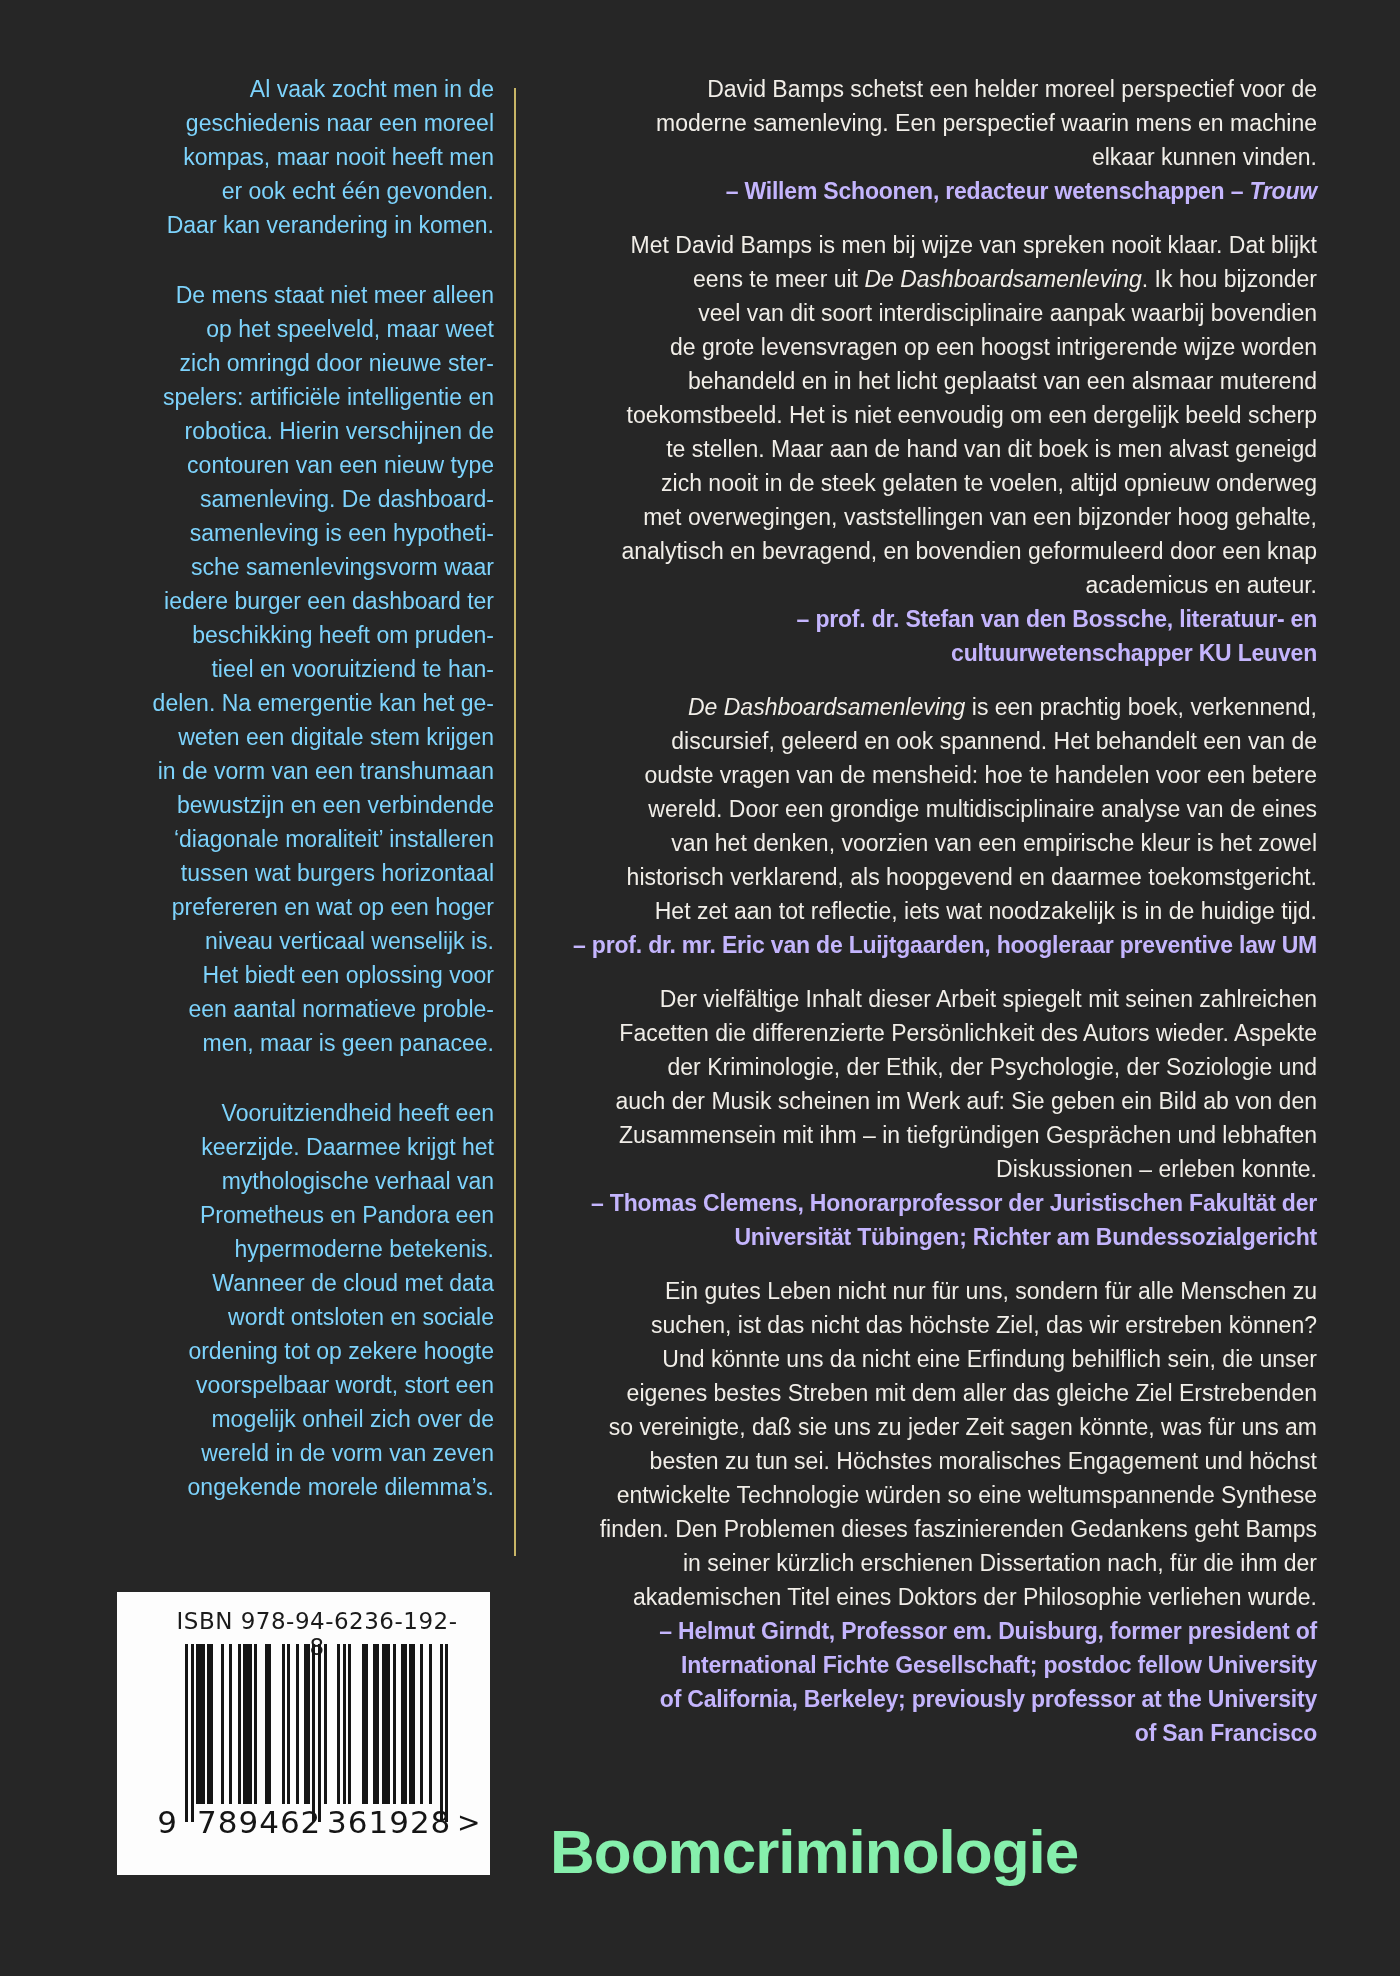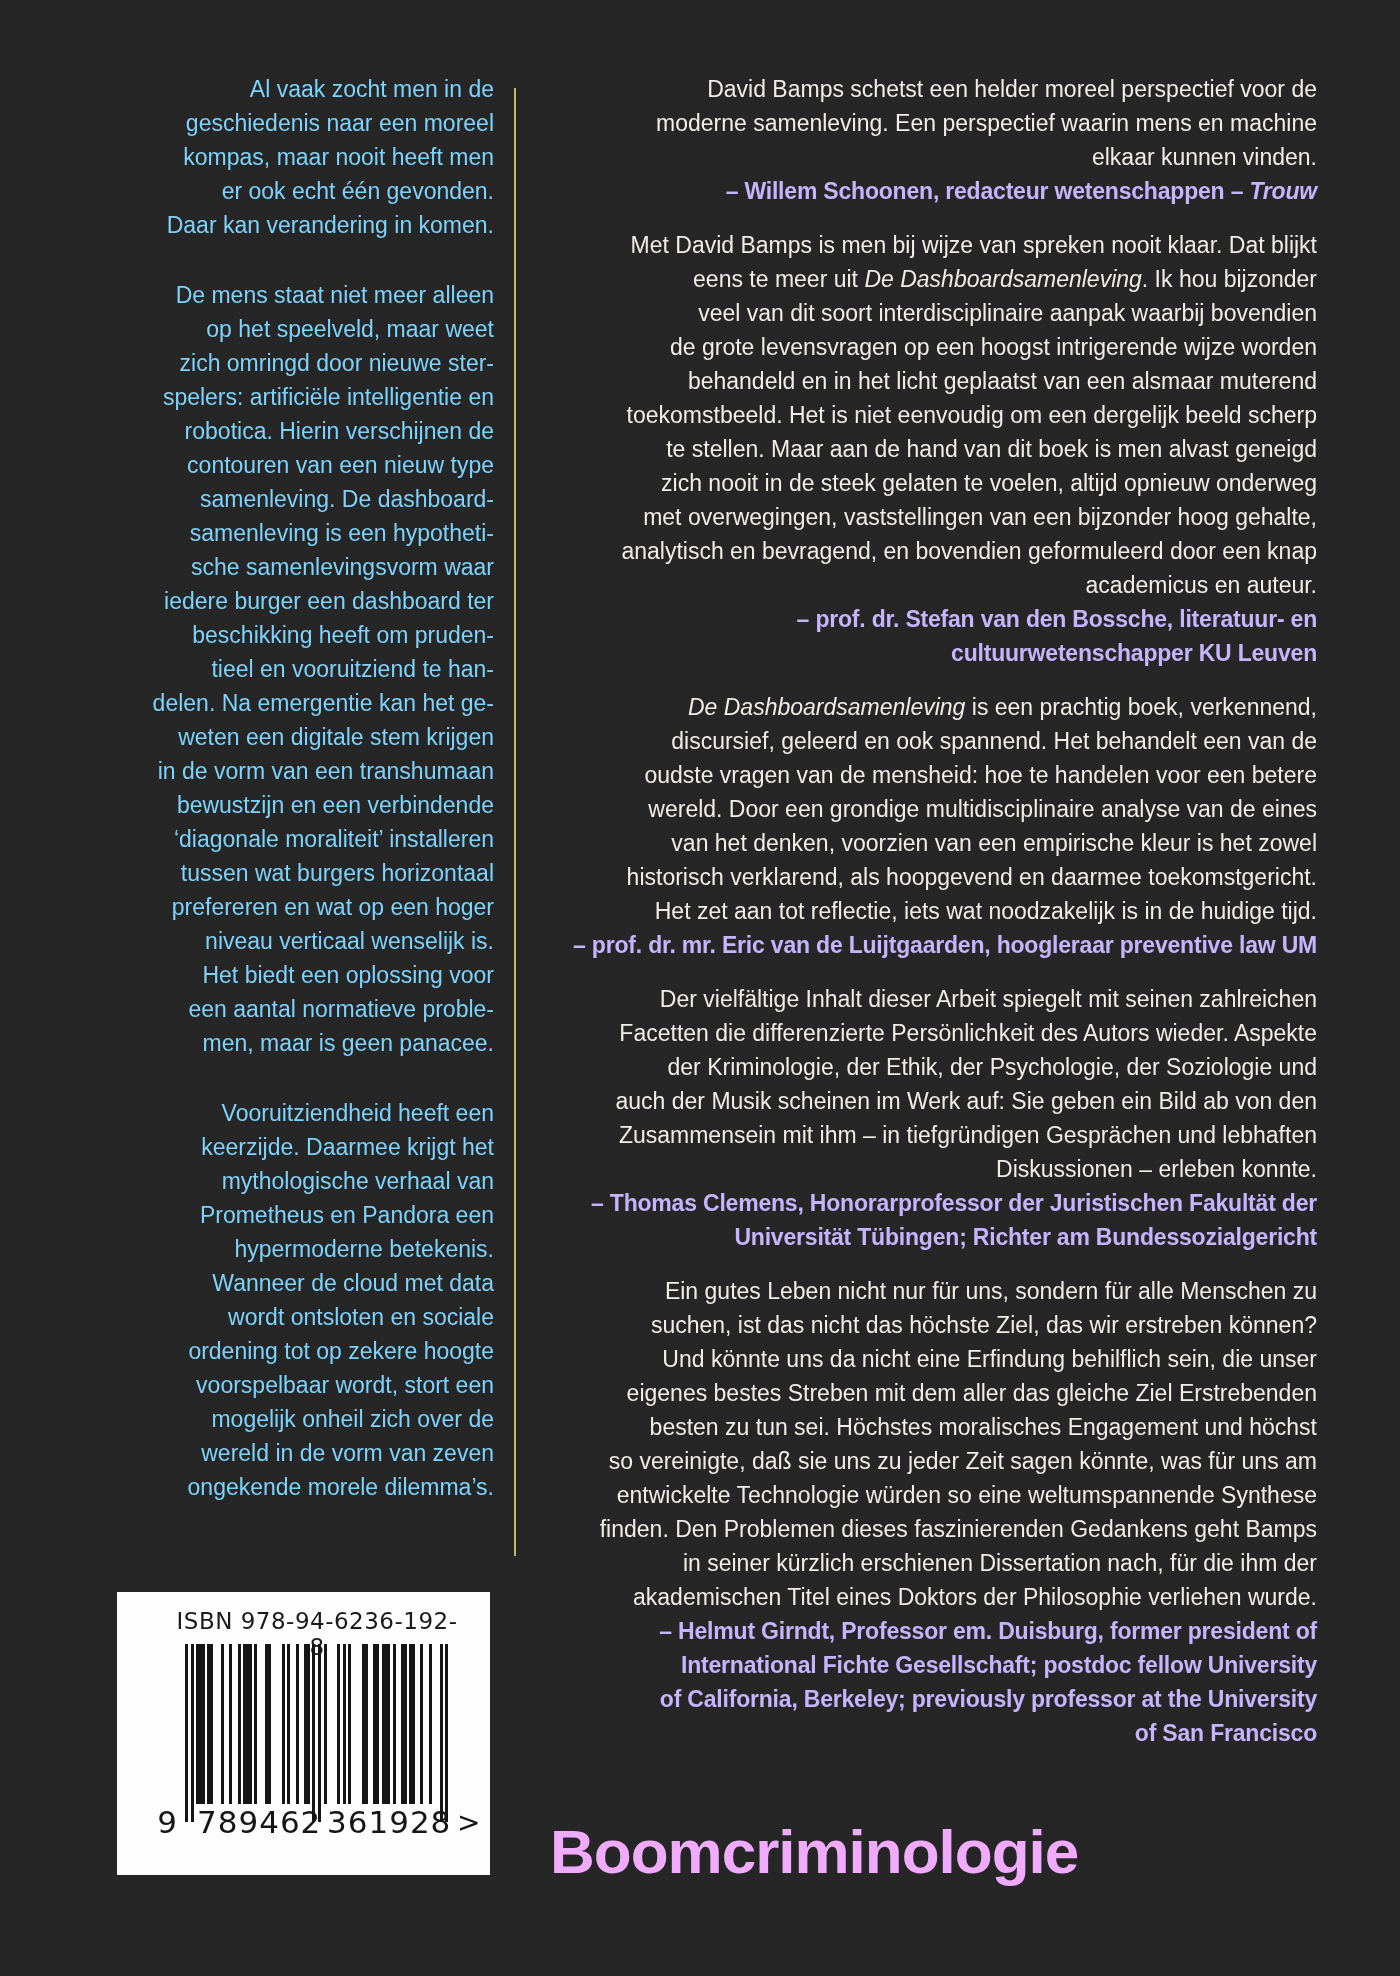--- a/index.html
+++ b/index.html
@@ -51,21 +51,21 @@
     font-family:"DejaVu Sans", sans-serif;font-size:31px;color:#151515;
   }
   .bd-lead{position:absolute;left:26px;width:34px;text-align:right;}
   .bd-g1{position:absolute;left:80px;width:112px;text-align:right;letter-spacing:1px;}
   .bd-g2{position:absolute;left:210px;width:110px;text-align:center;letter-spacing:1px;}
   .bd-arrow{position:absolute;left:340px;font-size:28px;top:2px;}
   
   .logo{
     position:absolute;left:550px;top:1816px;
     font-size:62px;font-weight:bold;letter-spacing:-1px;
-    color:#f0abfc;white-space:nowrap;
+    color:#86efac;white-space:nowrap;
   }
 </style>
 </head>
 <body>
 
 <div class="page">
 
   <div class="left-col" id="left-col">
       <div class="para">
         <div class="line"><span>Al vaak zocht men in de</span></div>
@@ -157,22 +157,22 @@
         <div class="line"><span>Zusammensein mit ihm – in tiefgründigen Gesprächen und lebhaften</span></div>
         <div class="line"><span>Diskussionen – erleben konnte.</span></div>
         <div class="line attr"><span>– Thomas Clemens, Honorarprofessor der Juristischen Fakultät der</span></div>
         <div class="line attr cont"><span>Universität Tübingen; Richter am Bundessozialgericht</span></div>
       </div>
       <div class="quote">
         <div class="line"><span>Ein gutes Leben nicht nur für uns, sondern für alle Menschen zu</span></div>
         <div class="line"><span>suchen, ist das nicht das höchste Ziel, das wir erstreben können?</span></div>
         <div class="line"><span>Und könnte uns da nicht eine Erfindung behilflich sein, die unser</span></div>
         <div class="line"><span>eigenes bestes Streben mit dem aller das gleiche Ziel Erstrebenden</span></div>
+        <div class="line"><span>so vereinigte, daß sie uns zu jeder Zeit sagen könnte, was für uns am</span></div>
         <div class="line"><span>besten zu tun sei. Höchstes moralisches Engagement und höchst</span></div>
-        <div class="line"><span>so vereinigte, daß sie uns zu jeder Zeit sagen könnte, was für uns am</span></div>
         <div class="line"><span>entwickelte Technologie würden so eine weltumspannende Synthese</span></div>
         <div class="line"><span>finden. Den Problemen dieses faszinierenden Gedankens geht Bamps</span></div>
         <div class="line"><span>in seiner kürzlich erschienen Dissertation nach, für die ihm der</span></div>
         <div class="line"><span>akademischen Titel eines Doktors der Philosophie verliehen wurde.</span></div>
         <div class="line attr"><span>– Helmut Girndt, Professor em. Duisburg, former president of</span></div>
         <div class="line attr cont"><span>International Fichte Gesellschaft; postdoc fellow University</span></div>
         <div class="line attr cont"><span>of California, Berkeley; previously professor at the University</span></div>
         <div class="line attr cont"><span>of San Francisco</span></div>
       </div>
     </div>

